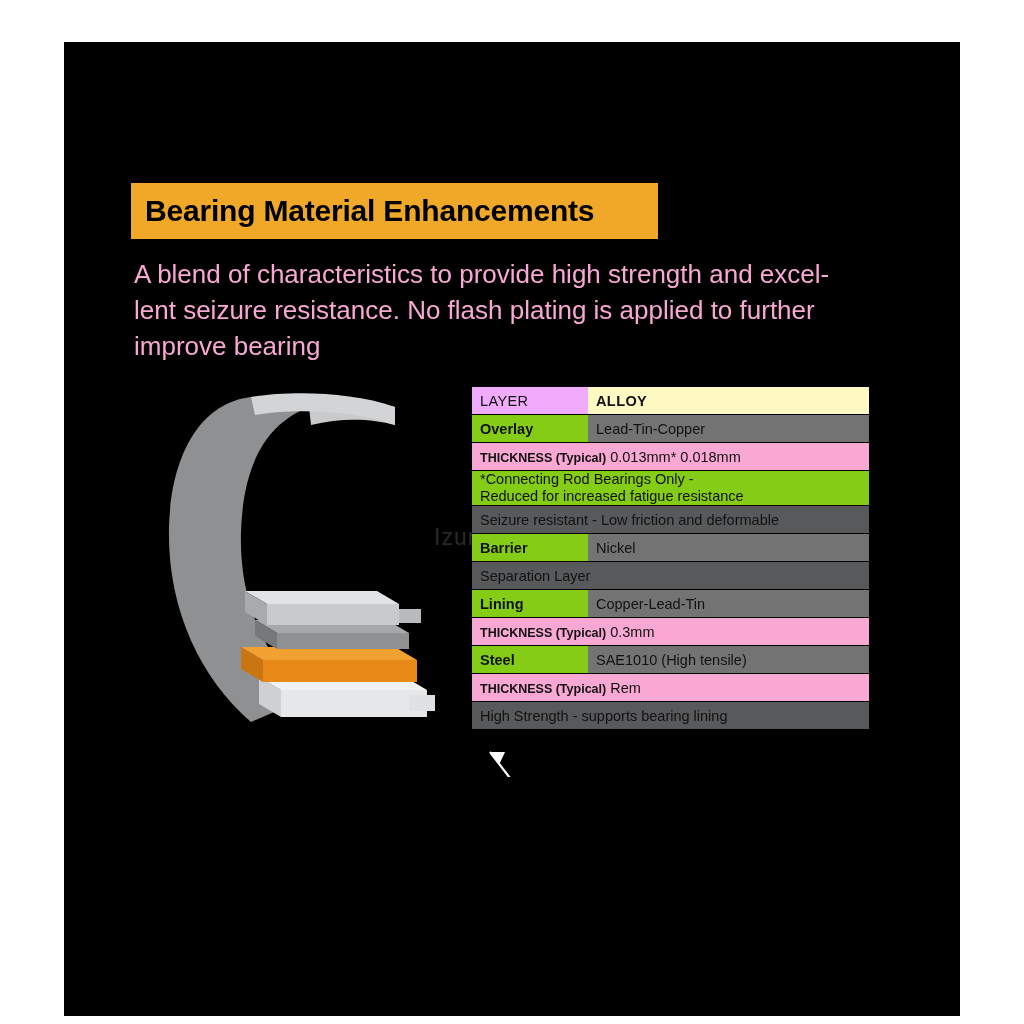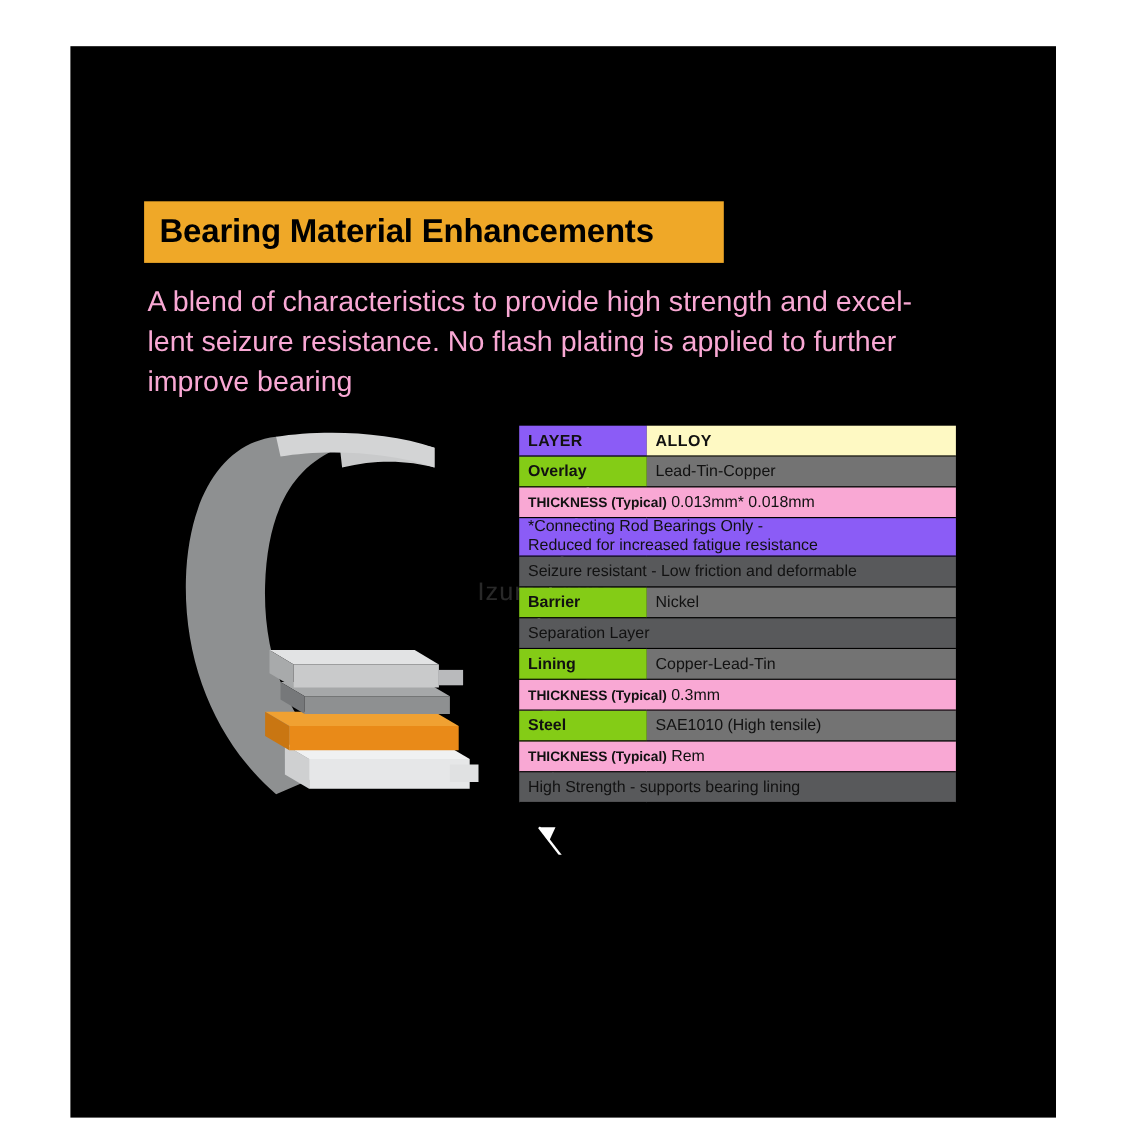--- a/index.html
+++ b/index.html
@@ -107,23 +107,23 @@
     padding: 0 8px;
     font-size: 14.5px;
     vertical-align: middle;
     border-bottom: 1px solid #000000;
     color: #111111;
   }
   .c-name { width: 100px; }
   .c-val  { width: 265px; }
 
   .row-head .c-name {
-    background: #8b5cf6;
+    background: #f0abfc;
     color: #ffffff;
-    font-weight: bold;
+    font-weight: normal;
     font-size: 14px;
     letter-spacing: 0.4px;
   }
   .row-head .c-val {
     background: #fef9c3;
     color: #111111;
     font-weight: bold;
     font-size: 14px;
     letter-spacing: 0.4px;
   }
@@ -141,21 +141,21 @@
   .row-thick td {
     background: #f9a8d4;
     font-size: 13.5px;
     color: #111111;
   }
   .row-thick .lbl {
     font-weight: bold;
     font-size: 12.5px;
   }
   .row-note td {
-    background: #8b5cf6;
+    background: #84cc16;
     font-size: 12.5px;
     color: #111111;
     line-height: 1.18;
     padding-top: 3px;
     padding-bottom: 3px;
     height: 38px;
   }
   .row-desc td {
     background: #58595b;
     color: #efa828;

